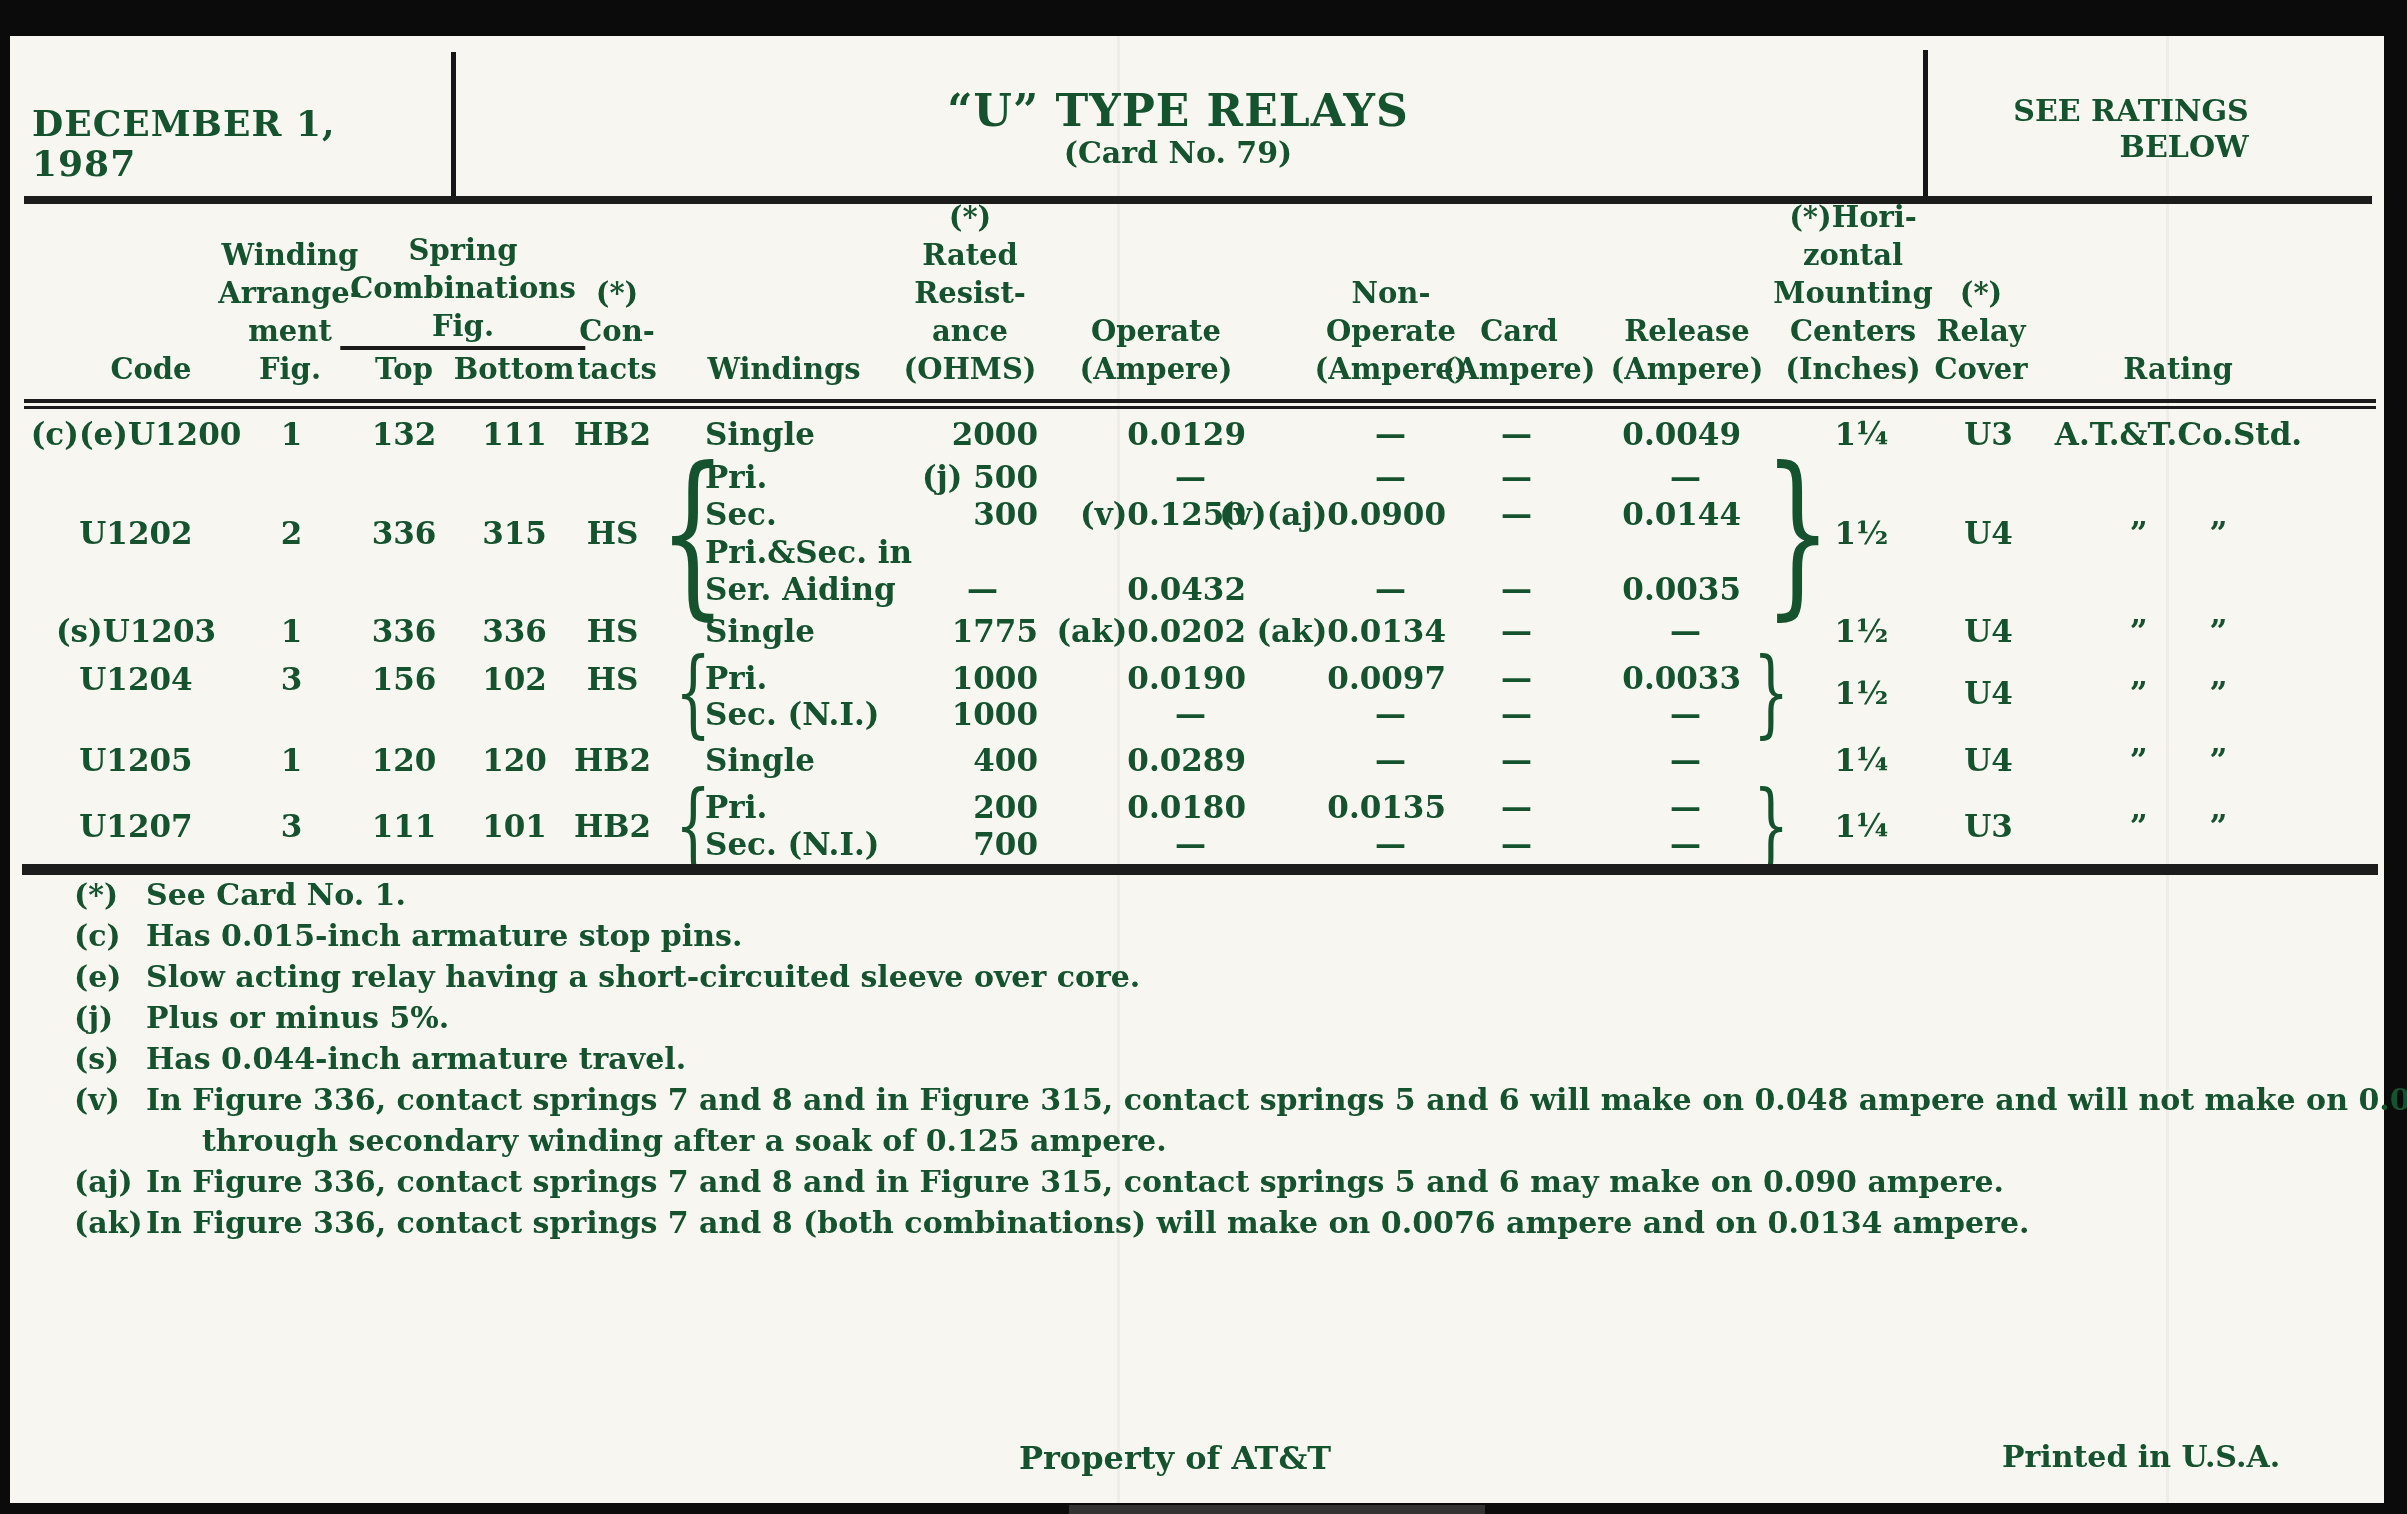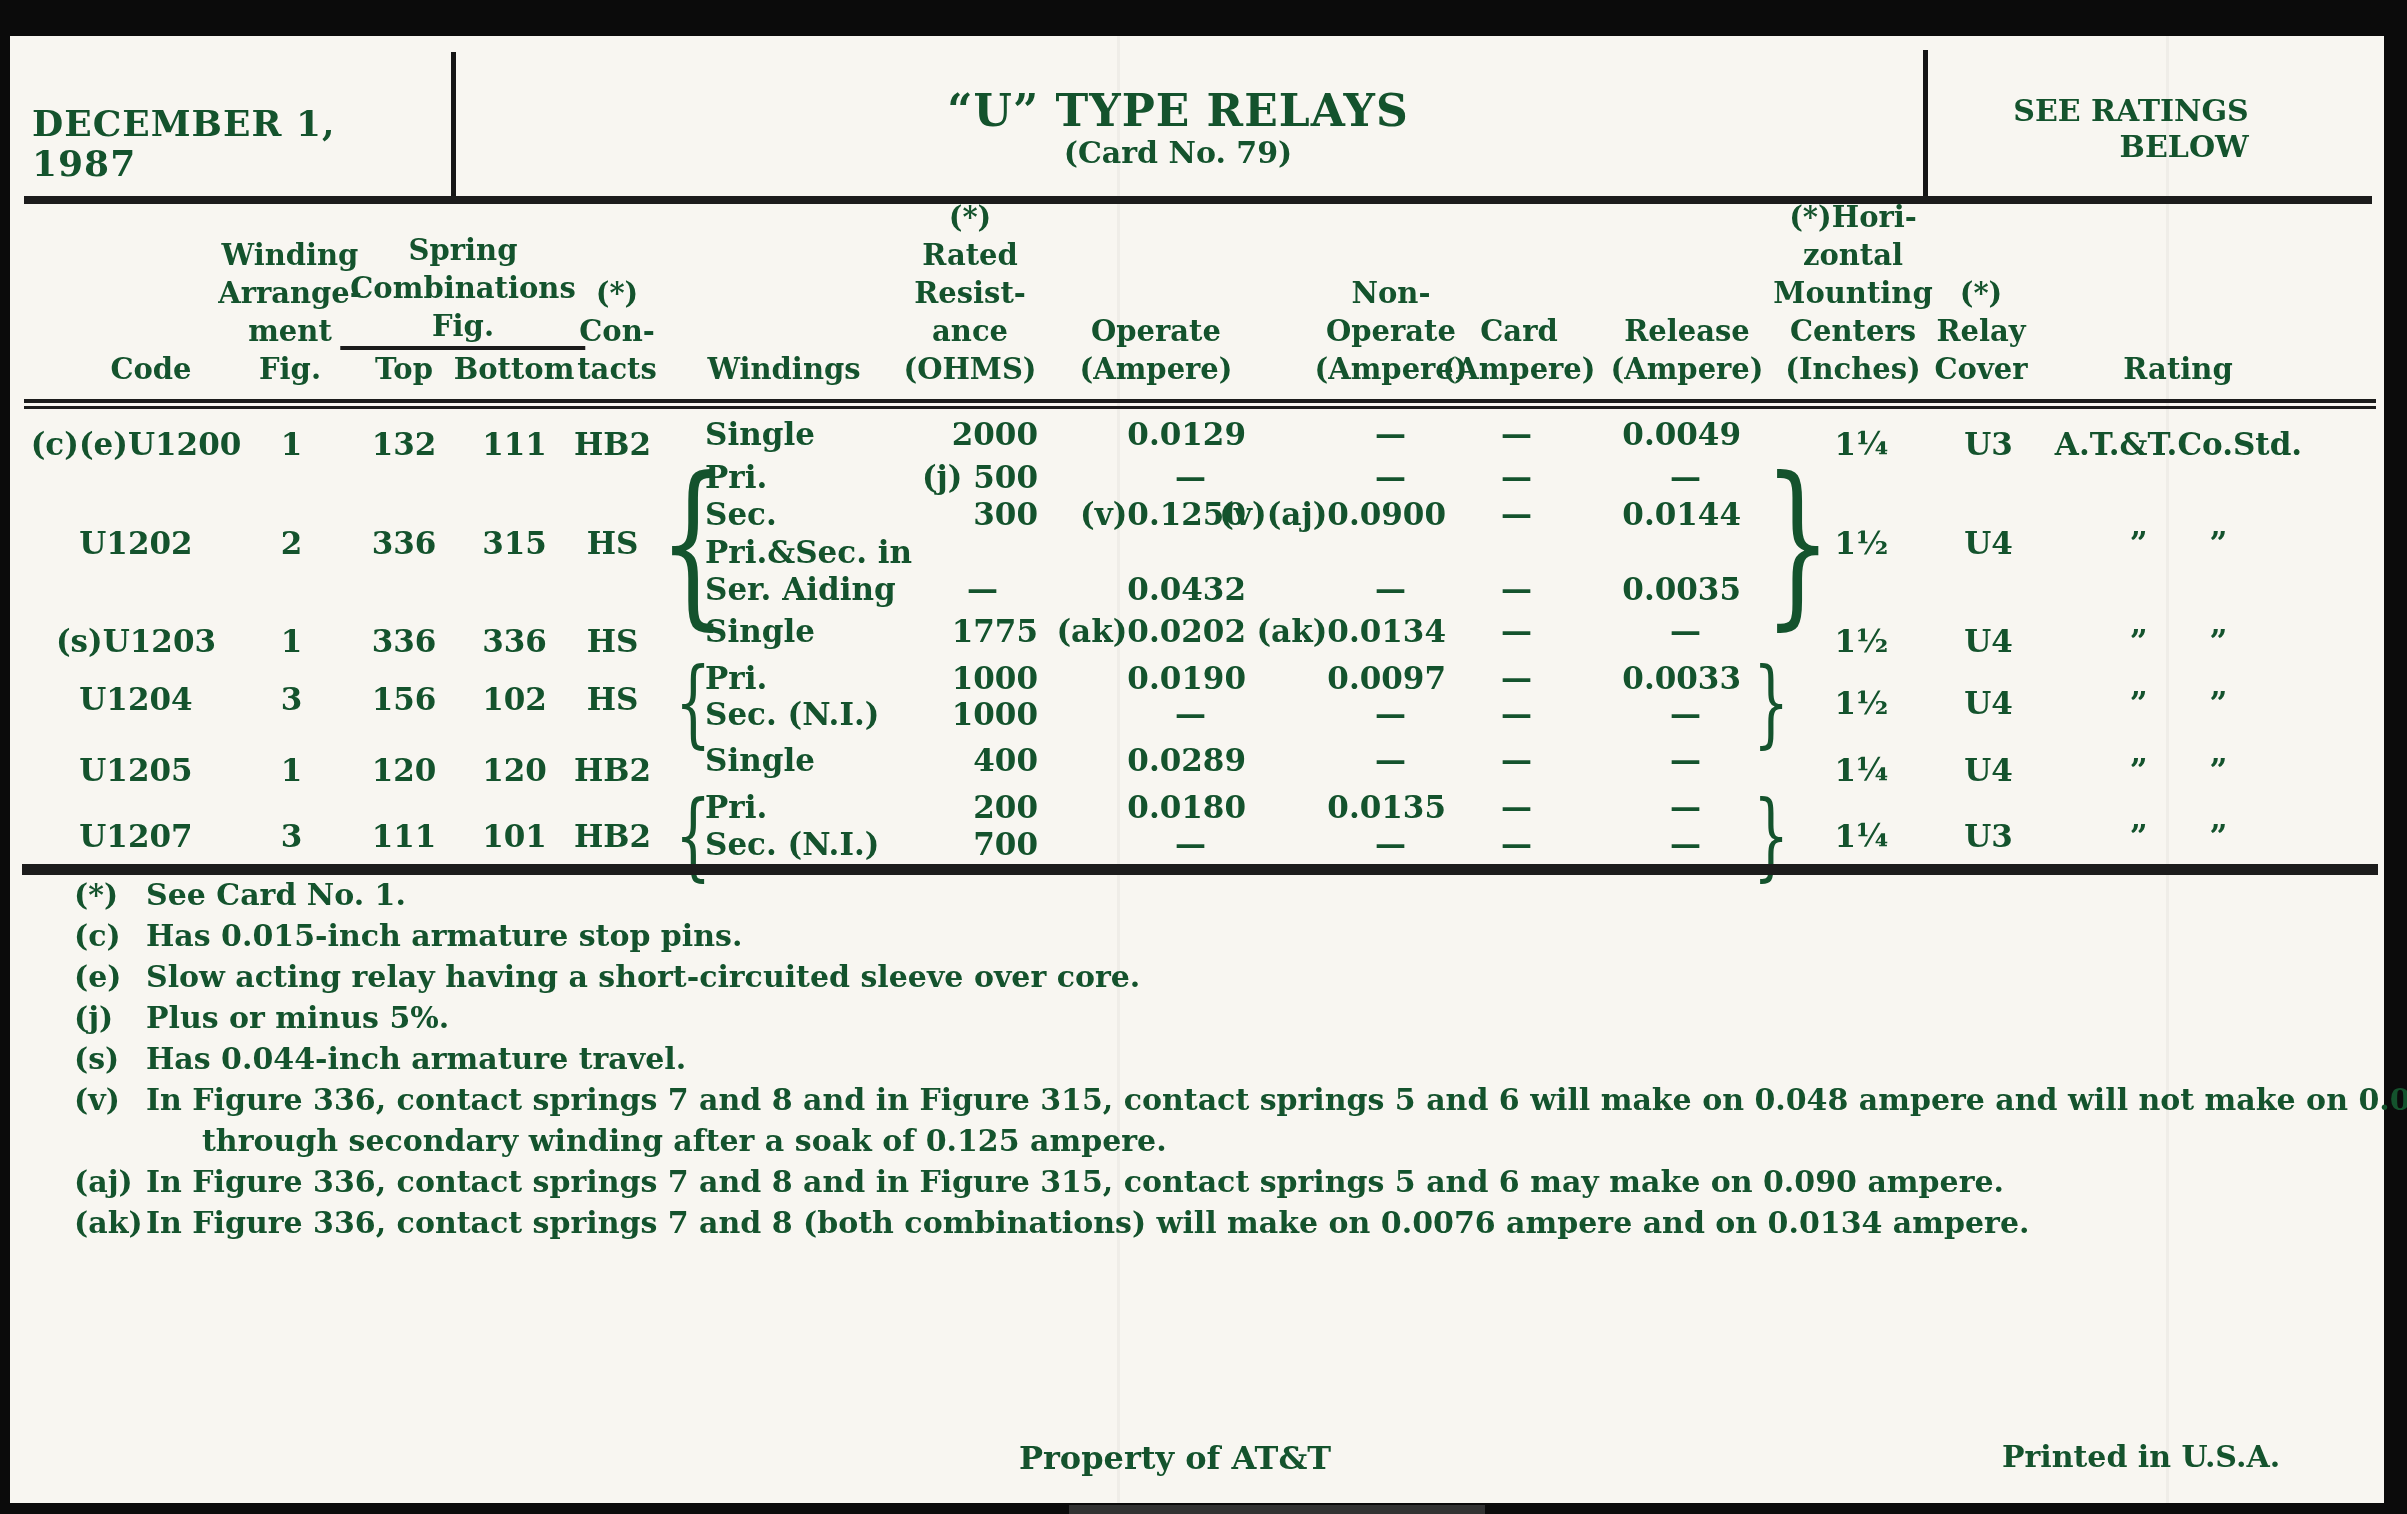--- a/index.html
+++ b/index.html
@@ -26,21 +26,21 @@
   .rule-bot{left:12px;top:828px;width:2356px;height:11px;}
   
   .thead{position:absolute;left:0;top:168px;width:2374px;height:190px;}
   .hcol{position:absolute;bottom:6px;transform:translateX(-50%);text-align:center;
         font-size:29px;line-height:38px;white-space:pre-line;}
   .hcol.spring{bottom:44px;border-bottom:4px solid #1b1b1b;padding:0 10px 1px 10px;}
   
   .tbody{position:absolute;left:2px;top:374px;width:2317px;font-size:31px;}
   .trow{display:flex;}
   .h48{height:48px}.h152{height:150px}.h46{height:46px}.h78{height:77px}.h58{height:57px}.h76{height:75px}
-  .cell{display:flex;align-items:center;justify-content:center;white-space:nowrap;margin-top:20px;}
+  .cell{display:flex;align-items:center;justify-content:center;white-space:nowrap;}
   .idtop .cell.idc{align-items:flex-start;padding-top:7px;box-sizing:border-box;}
   .c-code{width:248px}.c-wfig{width:63px}.c-top{width:162px}.c-bot{width:59px}.c-con{width:137px}
   .c-lb{width:24px;justify-content:center;}
   .windgroup{width:1036px;display:flex;flex-direction:column;justify-content:center;box-sizing:border-box;}
   .padtop{padding-top:6px;justify-content:flex-start;}
   .wline{display:flex;height:38px;}
   .wline>div{display:flex;align-items:center;white-space:nowrap;}
   .w-name{width:198px;justify-content:flex-start;}
   .w-res{width:135px}.w-op{width:208px}.w-non{width:200px}.w-hold{width:141px;justify-content:center}.w-rel{width:154px}
   .num{justify-content:flex-end;box-sizing:border-box;}

